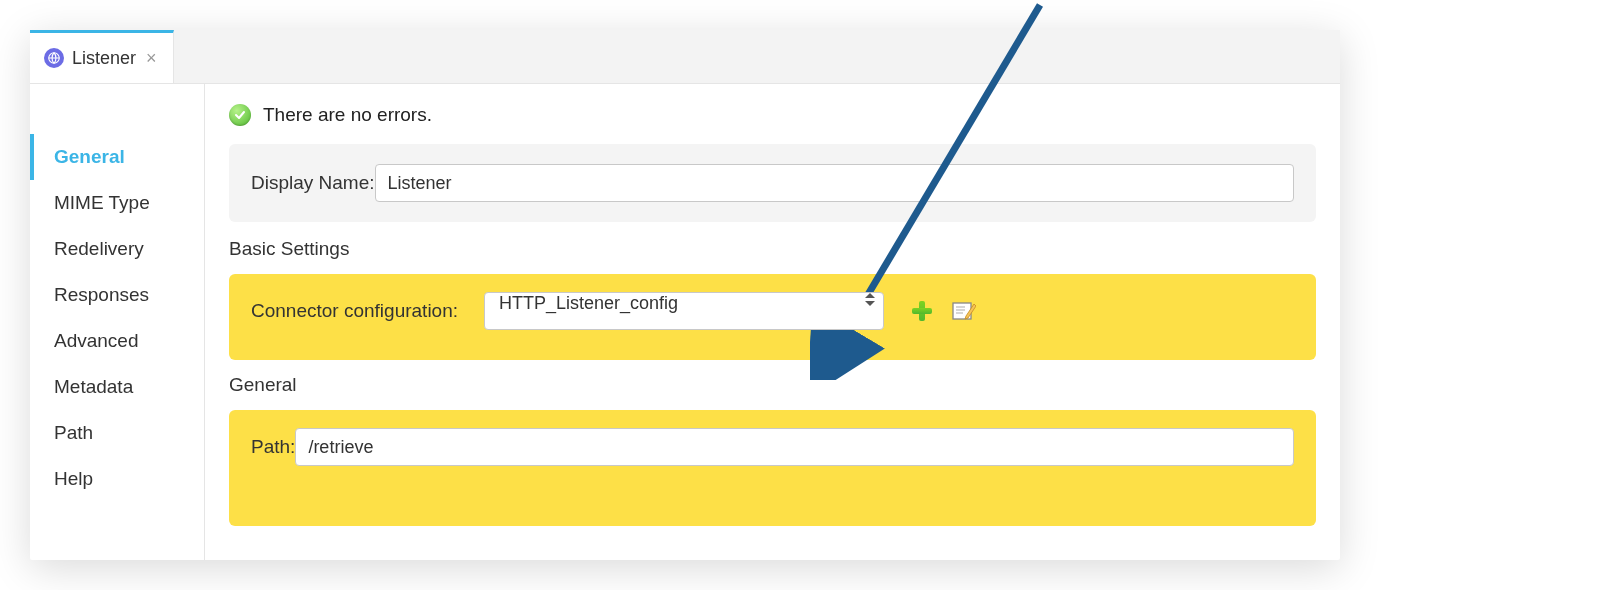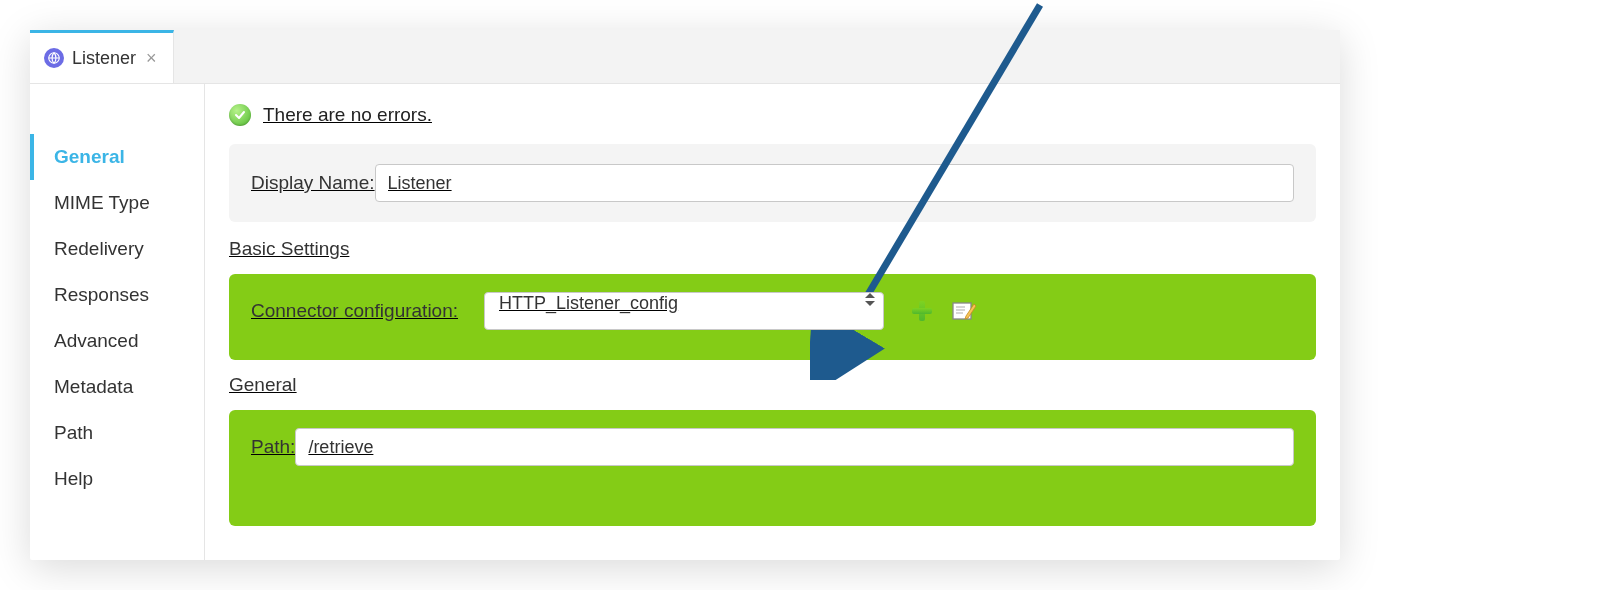--- a/index.html
+++ b/index.html
@@ -66,21 +66,20 @@
       border-left: 4px solid transparent;
     }
     .side-item.active {
       color: #3bb5e6;
       font-weight: 600;
       border-left-color: #3bb5e6;
     }
     .main {
       flex: 1;
       padding: 20px 24px;
-      text-decoration: underline;
     }
     .status-row {
       display: flex;
       align-items: center;
       gap: 12px;
       margin-bottom: 18px;
     }
     .status-icon {
       width: 22px; height: 22px;
       border-radius: 50%;
@@ -110,21 +109,21 @@
     .fieldset-title {
       font-size: 19px;
       color: #333;
       margin-bottom: 14px;
     }
     .fieldset {
       margin-bottom: 14px;
       margin-top: 8px;
     }
     .fieldset .panel-inner {
-      background: #84cc16;
+      background: #fde047;
       border-radius: 6px;
       padding: 18px 22px 30px 22px;
     }
     input.text-input {
       flex: 1;
       height: 38px;
       border: 1px solid #c8c8c8;
       border-radius: 4px;
       padding: 0 12px;
       font-size: 18px;

